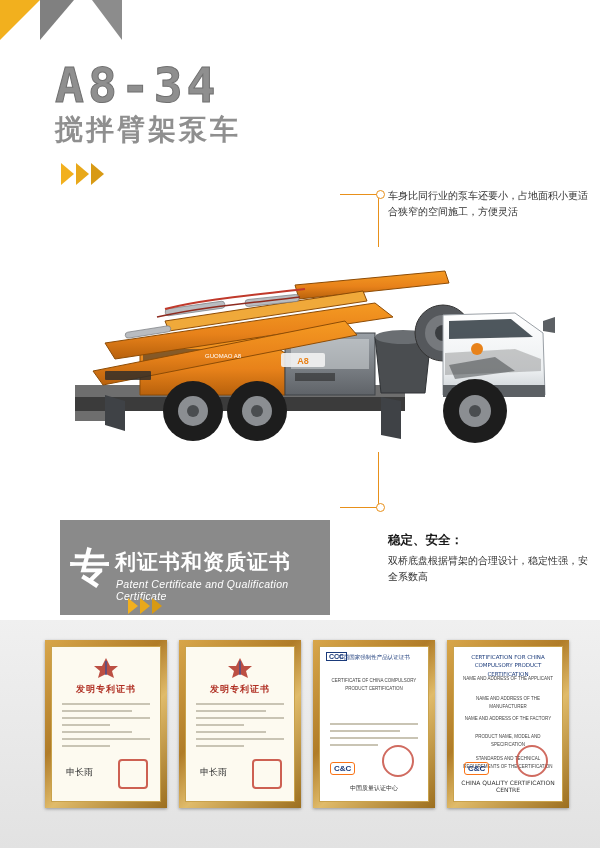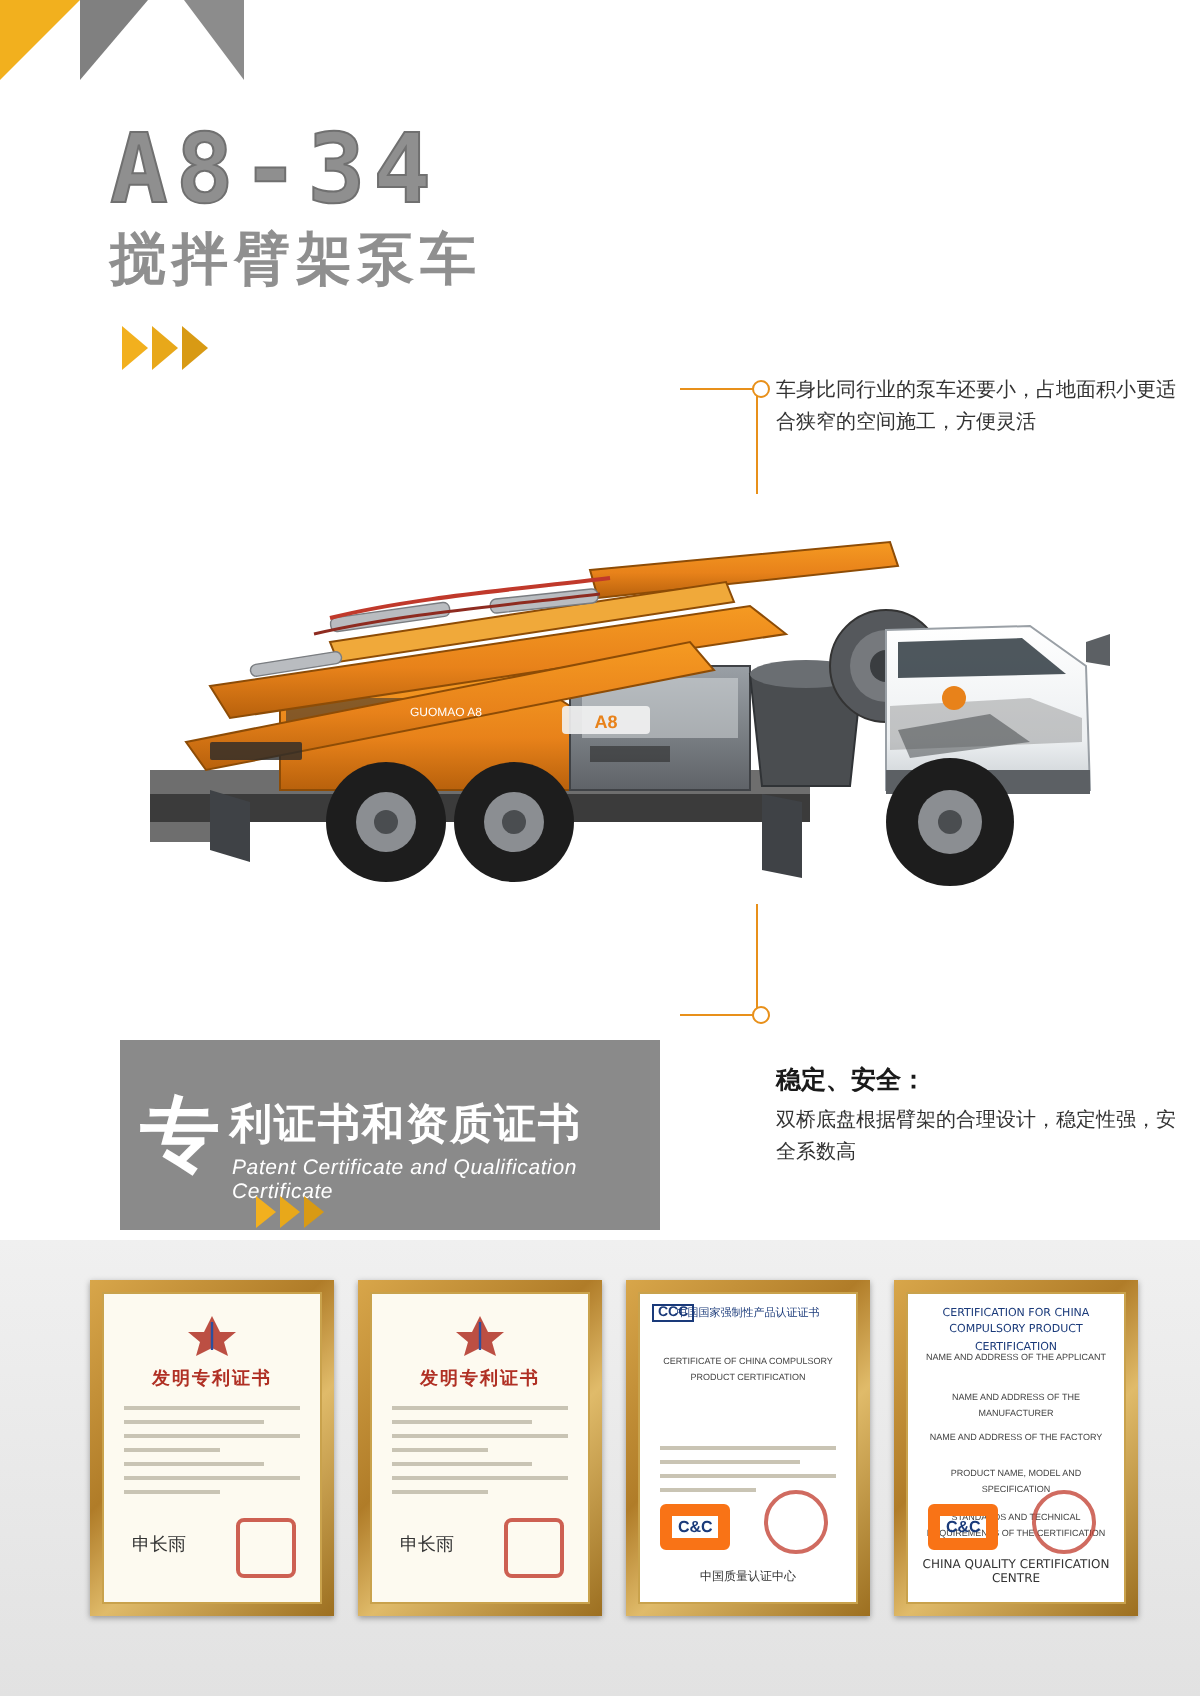--- a/index.html
+++ b/index.html
@@ -293,21 +293,21 @@
     line-height: 1.7;
     text-align: center;
   }
   .cert-logo-badge {
     position: absolute;
     bottom: 26px; left: 10px;
     font-family: "Liberation Sans", sans-serif;
     font-size: 8px;
     font-weight: bold;
     color: #1a3a7a;
-    border: 6px solid #f97316;
+    border: 1px solid #f97316;
     border-radius: 3px;
     padding: 1px 3px;
   }
   .cert-footer-cn {
     position: absolute;
     bottom: 8px; left: 0; right: 0;
     text-align: center;
     font-family: "DejaVu Sans", sans-serif;
     font-size: 6px;
     color: #333;

